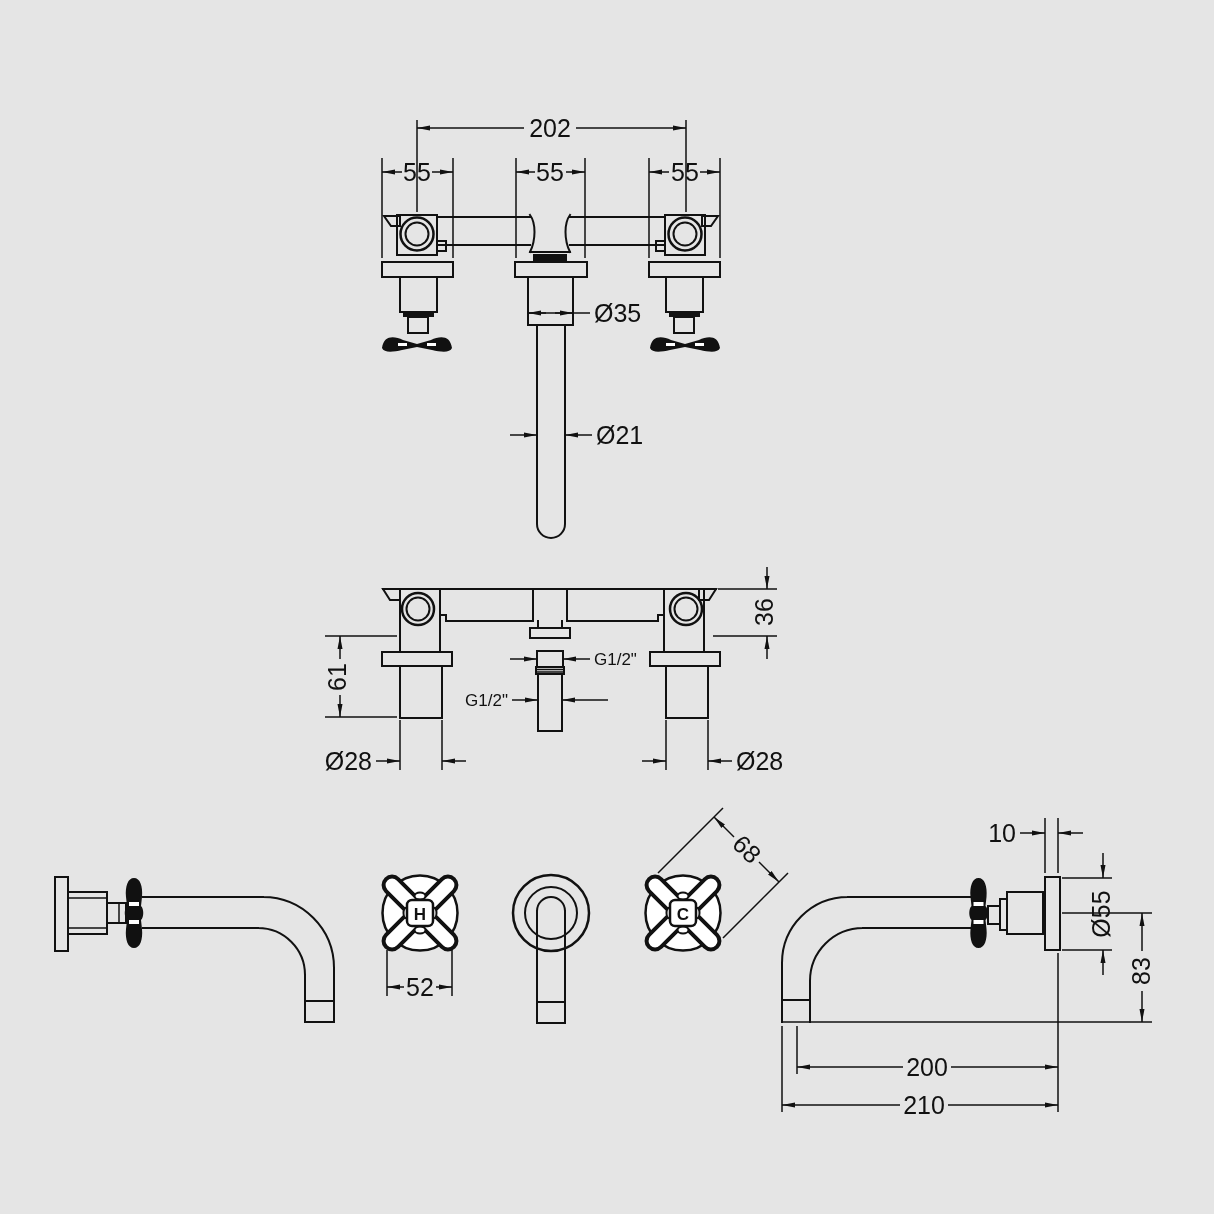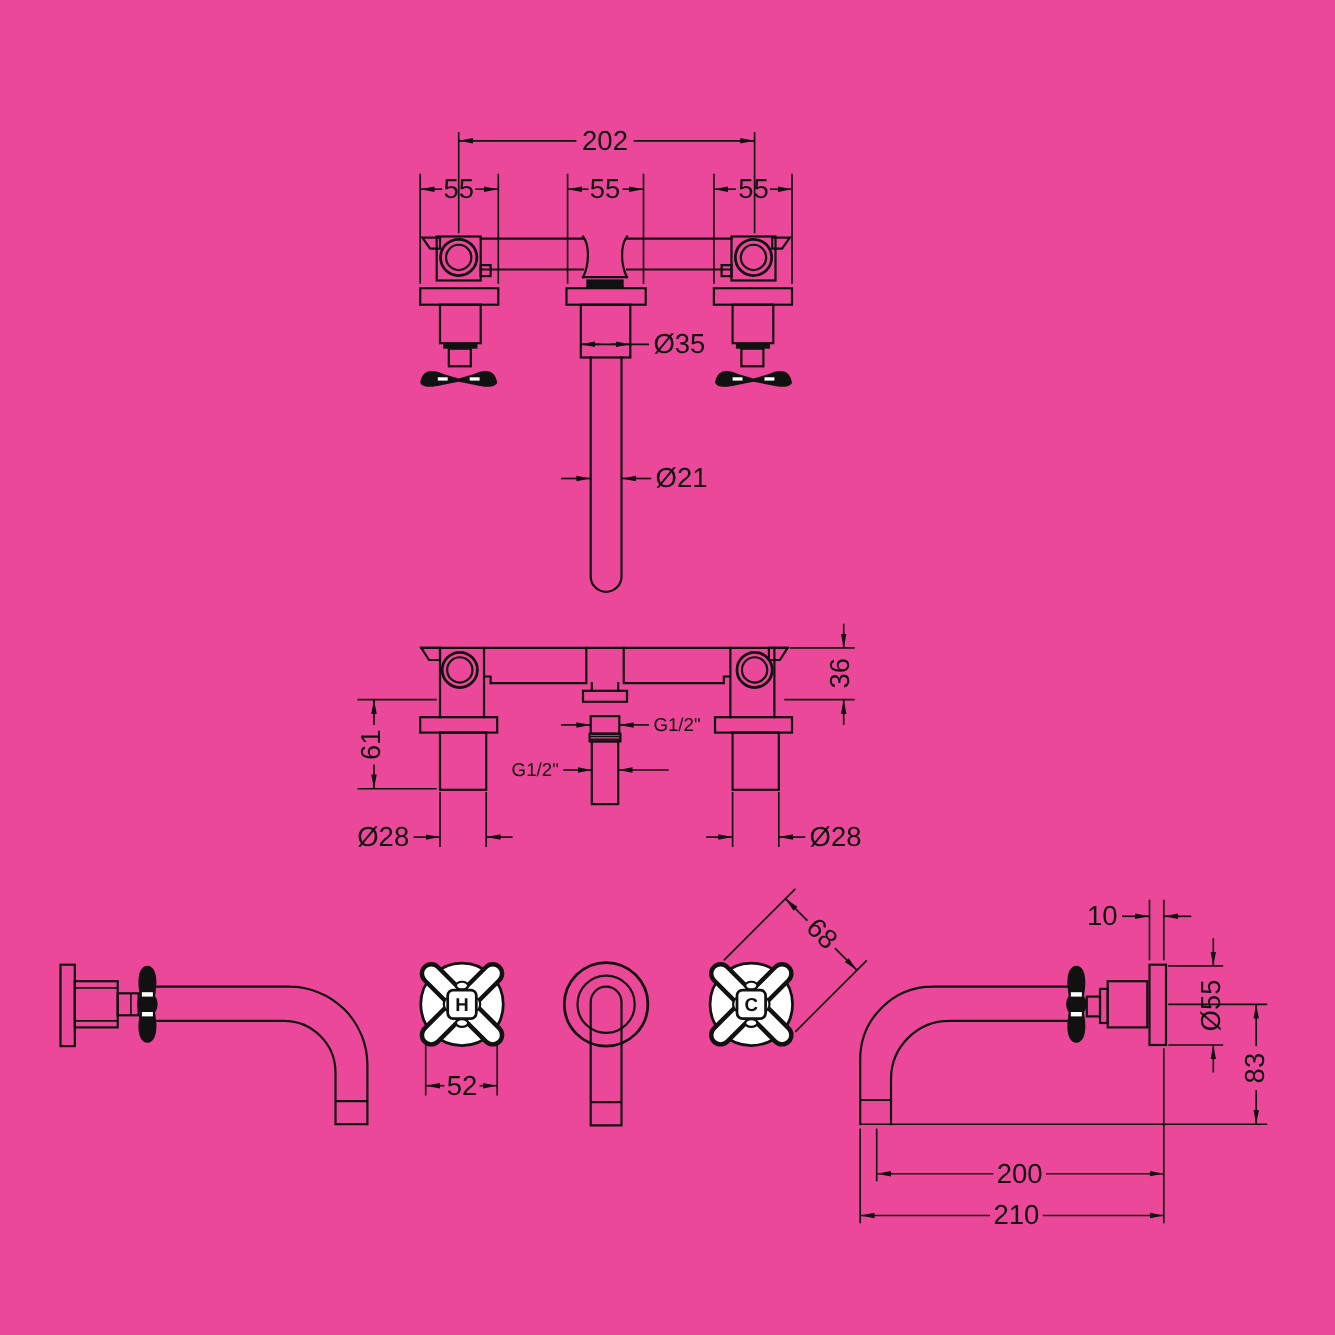--- a/index.html
+++ b/index.html
@@ -1,16 +1,16 @@
 <!DOCTYPE html>
 <html><head>
 <meta charset="utf-8">
 <style>
   html,body{margin:0;padding:0;background:#fff;}
-  .canvas{position:relative;width:1214px;height:1214px;background:#ec4899;overflow:hidden;}
+  .canvas{position:relative;width:1214px;height:1214px;background:#e5e5e5;overflow:hidden;}
   .p{fill:none;stroke:#111;stroke-width:2;stroke-linecap:square;stroke-linejoin:miter;}
   .p25{stroke-width:2.5;}
   .d{fill:none;stroke:#111;stroke-width:1.5;stroke-linecap:butt;}
   .blk{fill:#111;stroke:none;}
   .wht{fill:#fff;stroke:none;}
   .wf{fill:#fff;stroke:#111;}
   .t{font-family:"Liberation Sans",sans-serif;font-size:25px;fill:#111;text-anchor:middle;dominant-baseline:central;}
   .ts{font-size:17px;}
   .tl{text-anchor:start;}
   .tr{text-anchor:end;}

